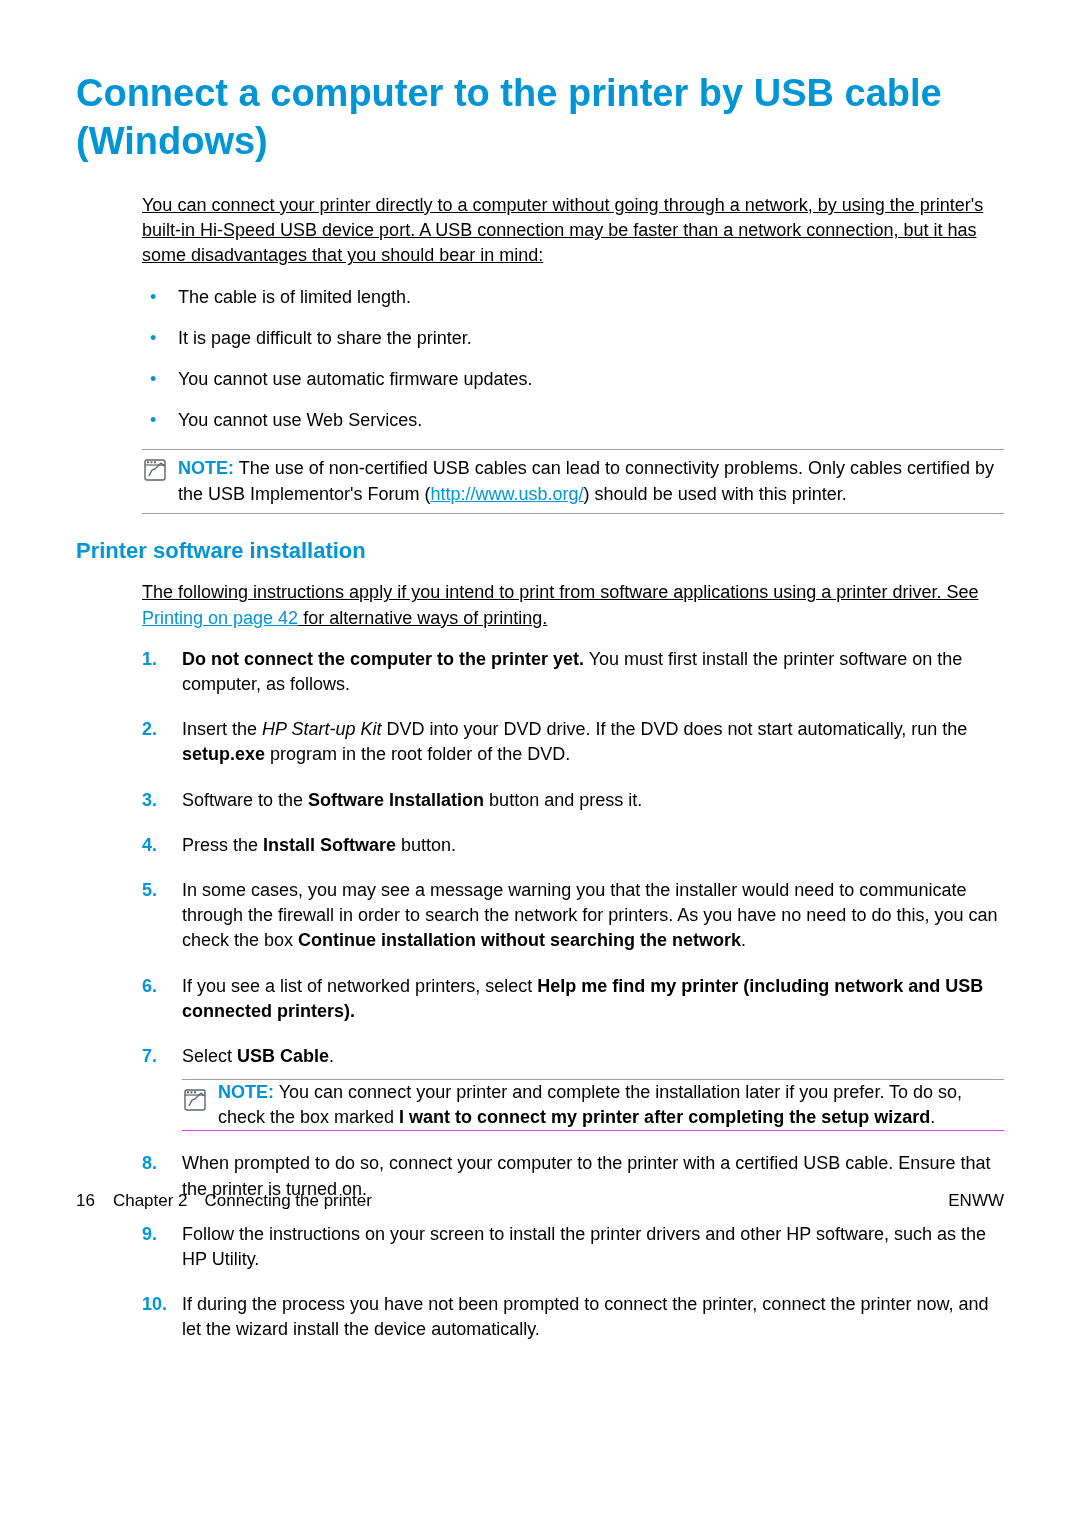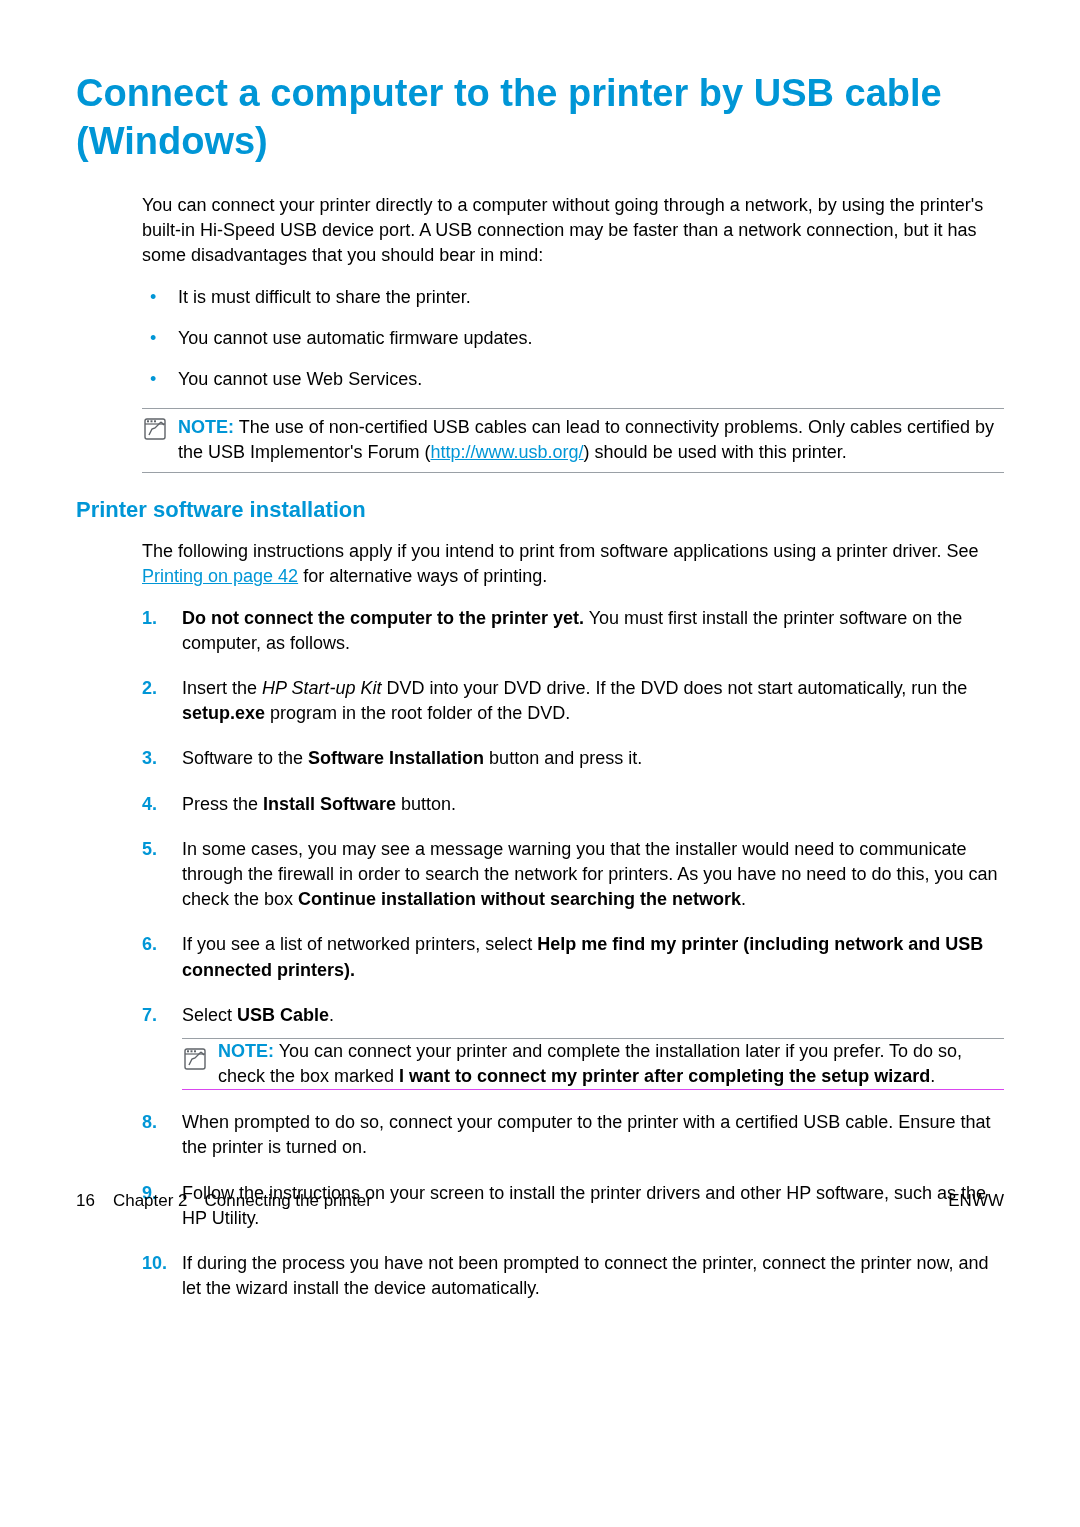--- a/index.html
+++ b/index.html
@@ -27,20 +27,21 @@
     font-weight: bold;
     margin: 0 0 28px 0;
     line-height: 1.25;
   }
   .body-indent {
     margin-left: 66px;
     margin-right: 0;
   }
   .para {
     margin: 0 0 16px 0;
+    text-decoration: underline;
   }
   ul.bullets {
     list-style: none;
     padding: 0;
     margin: 0 0 12px 0;
   }
   ul.bullets li {
     position: relative;
     padding-left: 36px;
     margin: 0 0 16px 0;
@@ -139,21 +140,22 @@
 <body>
 
 <div class="page">
 
   <h1 class="h1">Connect a computer to the printer by USB cable (Windows)</h1>
 
   <div class="body-indent">
     <p class="para">You can connect your printer directly to a computer without going through a network, by using the printer's built-in Hi-Speed USB device port. A USB connection may be faster than a network connection, but it has some disadvantages that you should bear in mind:</p>
 
     <ul class="bullets">
-      <li>It is must difficult to share the printer.</li>
+      <li>The cable is of limited length.</li>
+      <li>It is page difficult to share the printer.</li>
       <li>You cannot use automatic firmware updates.</li>
       <li>You cannot use Web Services.</li>
     </ul>
   </div>
 
   <div class="note-block" style="margin-left:66px;">
     <span class="note-icon">
       <svg viewBox="0 0 28 28" width="28" height="28">
         <rect x="3" y="4" width="20" height="20" rx="2" ry="2" fill="none" stroke="#5f6368" stroke-width="1.4"></rect>
         <path d="M3 9 h20" stroke="#5f6368" stroke-width="1.2"></path>

